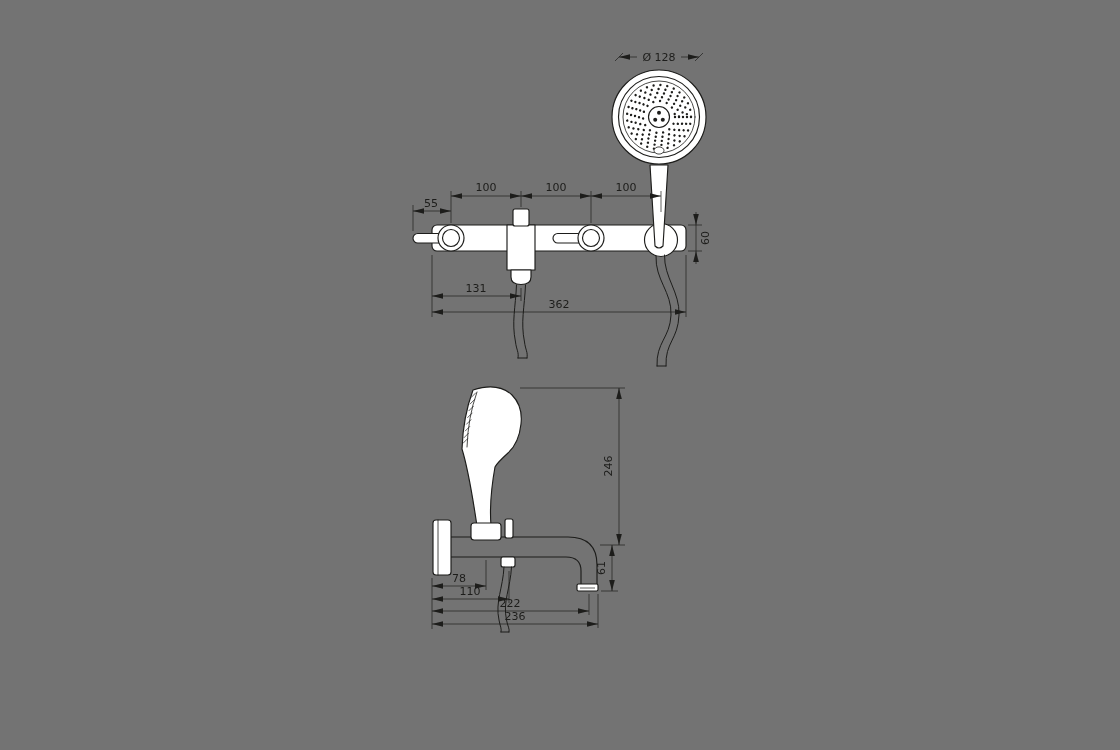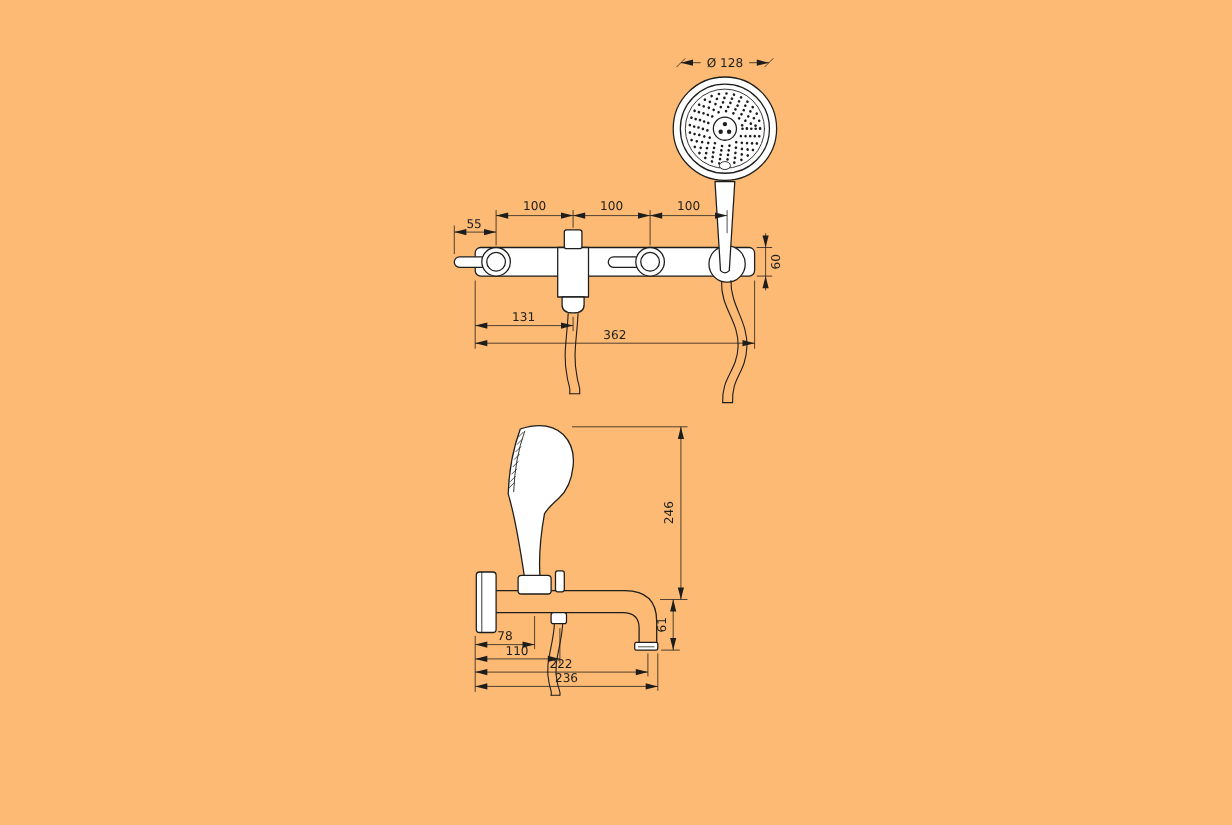--- a/index.html
+++ b/index.html
@@ -1,19 +1,19 @@
 <!DOCTYPE html>
 <html><head>
 <meta charset="utf-8">
 <style>
   * { box-sizing: border-box; }
   html, body { margin: 0; padding: 0; background: #ffffff; }
   .page {
     width: 1120px; height: 750px; position: relative;
-    background: #fdba74; overflow: hidden;
+    background: #737373; overflow: hidden;
     font-family: "Liberation Sans", sans-serif;
   }
   .drawing { position: absolute; inset: 0; }
   
   .ln  { fill: none;    stroke: #1d1d1b; stroke-width: 1.15; stroke-linecap: round; stroke-linejoin: round; }
   .lnw { fill: #ffffff; stroke: #1d1d1b; stroke-width: 1.15; stroke-linejoin: round; }
   .thin  { stroke-width: 0.8; }
   .thin2 { stroke-width: 1; }
   .dots { fill: none; stroke: #1d1d1b; stroke-width: 2.4; stroke-linecap: round; stroke-dasharray: 0.01 6.9; }
   .dot  { fill: #1d1d1b; stroke: none; }

